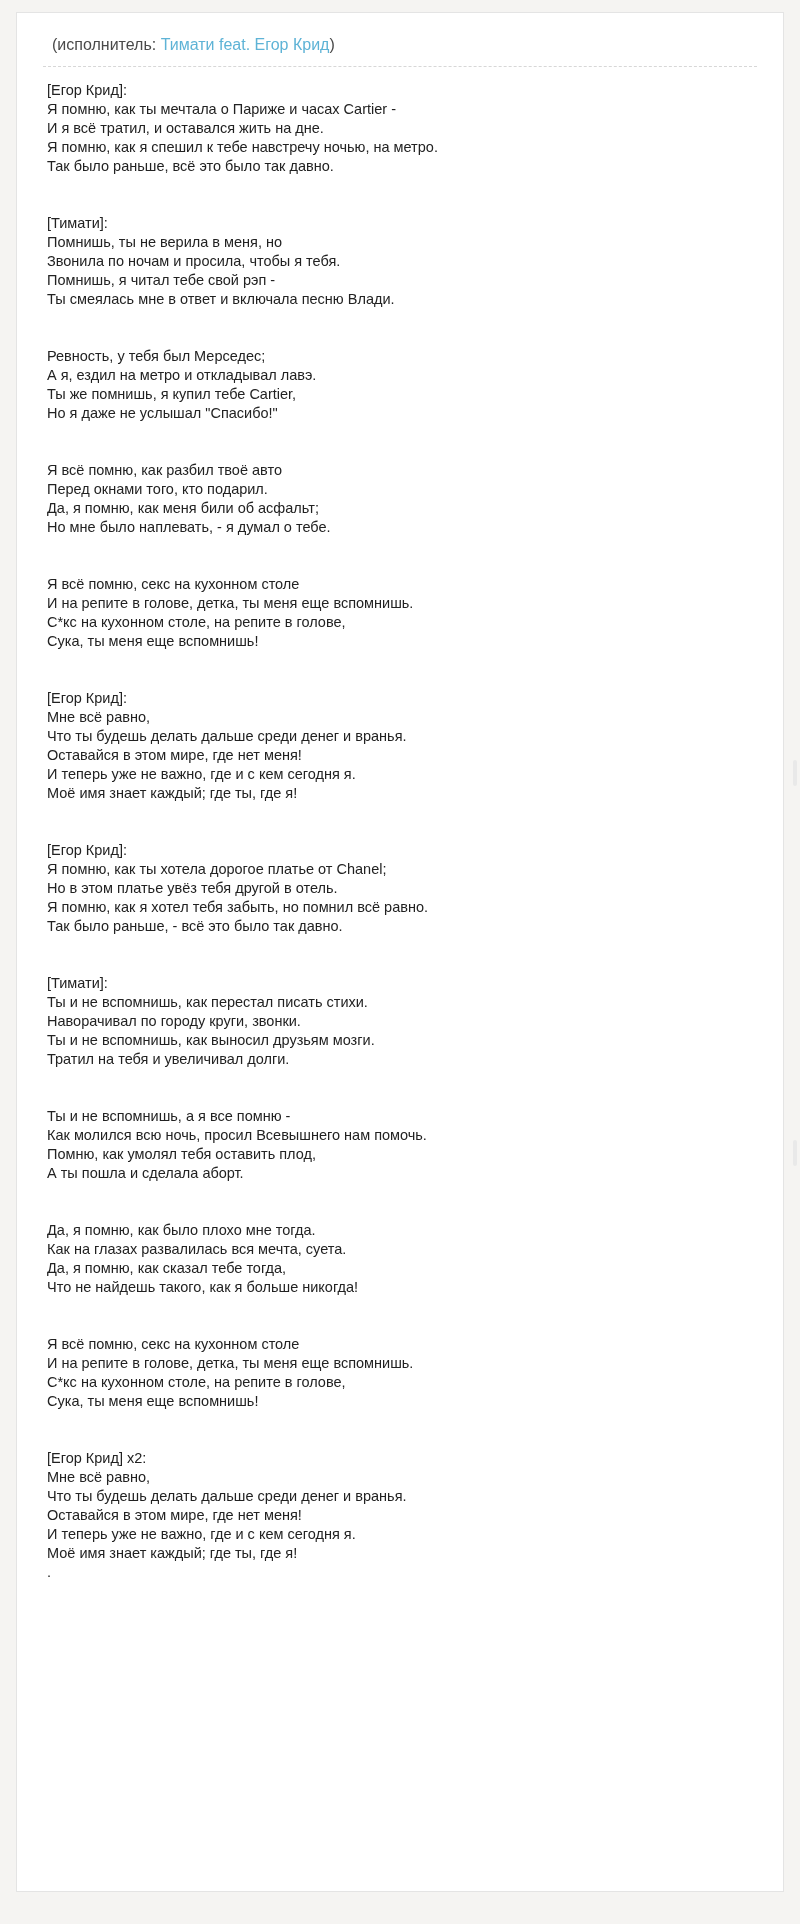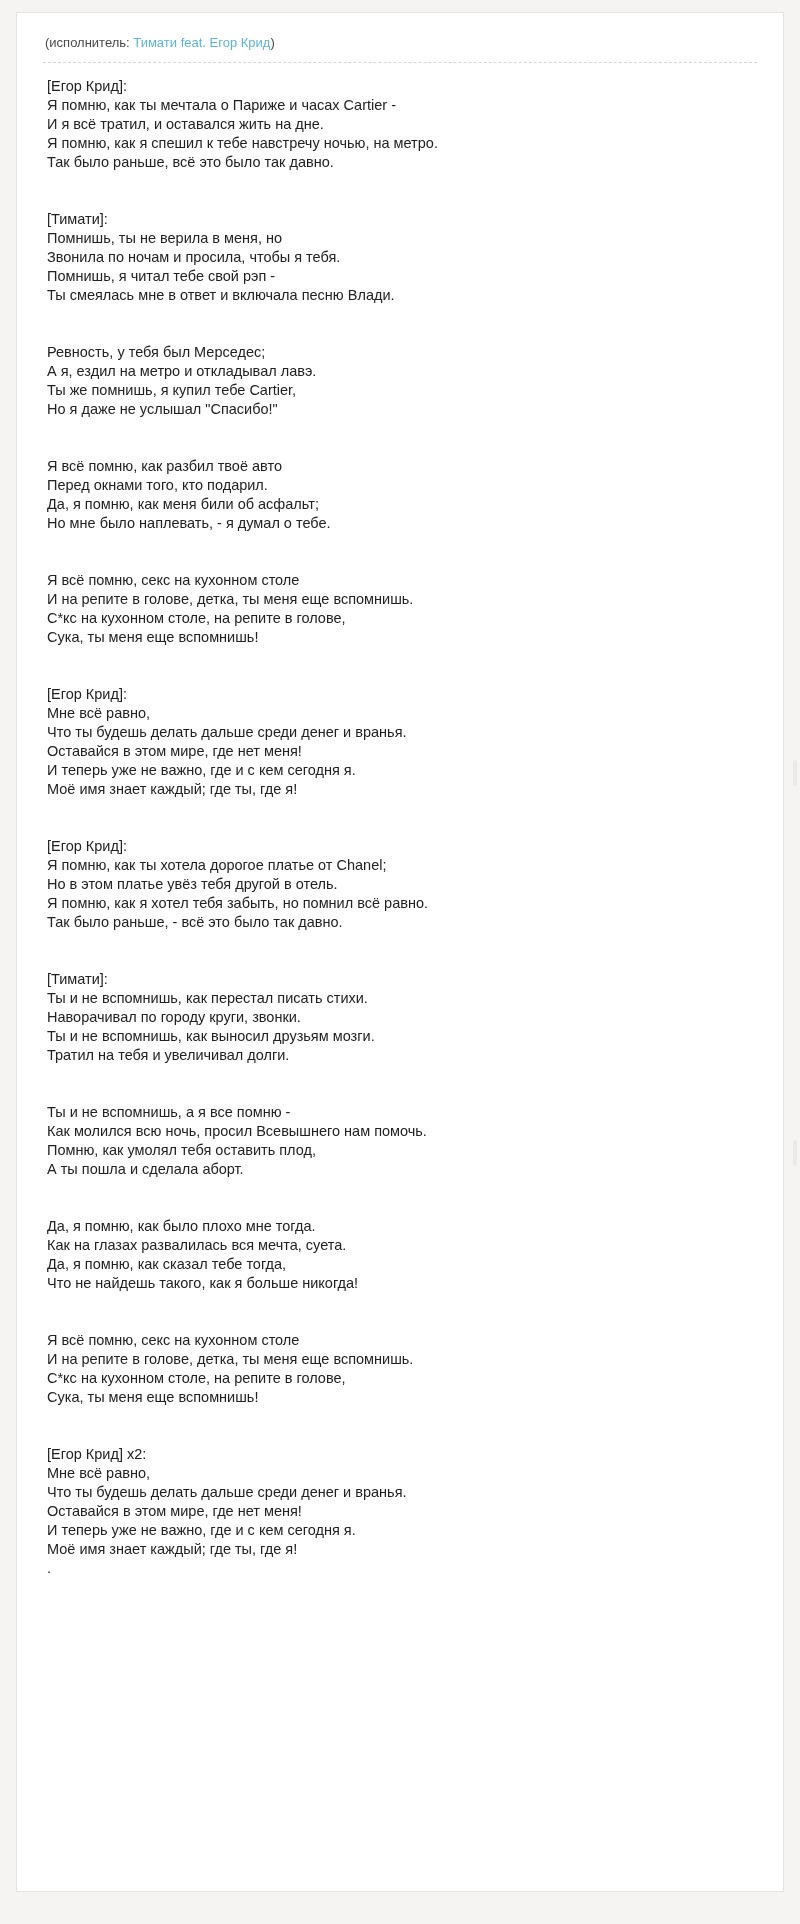--- a/index.html
+++ b/index.html
@@ -30,23 +30,23 @@
   }
   .song-title {
     color: #e8445a;
     font-size: 21px;
     font-weight: bold;
     letter-spacing: 0.2px;
     margin: 0 0 6px 2px;
     line-height: 1.2;
   }
   .artist-line {
-    font-size: 13px;
+    font-size: 16px;
     color: #4a4a4a;
-    margin: 0 0 10px 2px;
+    margin: 0 0 10px 9px;
     line-height: 1.3;
   }
   .artist-line a {
     color: #5eb3d6;
     text-decoration: none;
   }
   .divider {
     border: none;
     border-top: 1px dashed #d7d7d7;
     margin: 0 0 14px 0;

